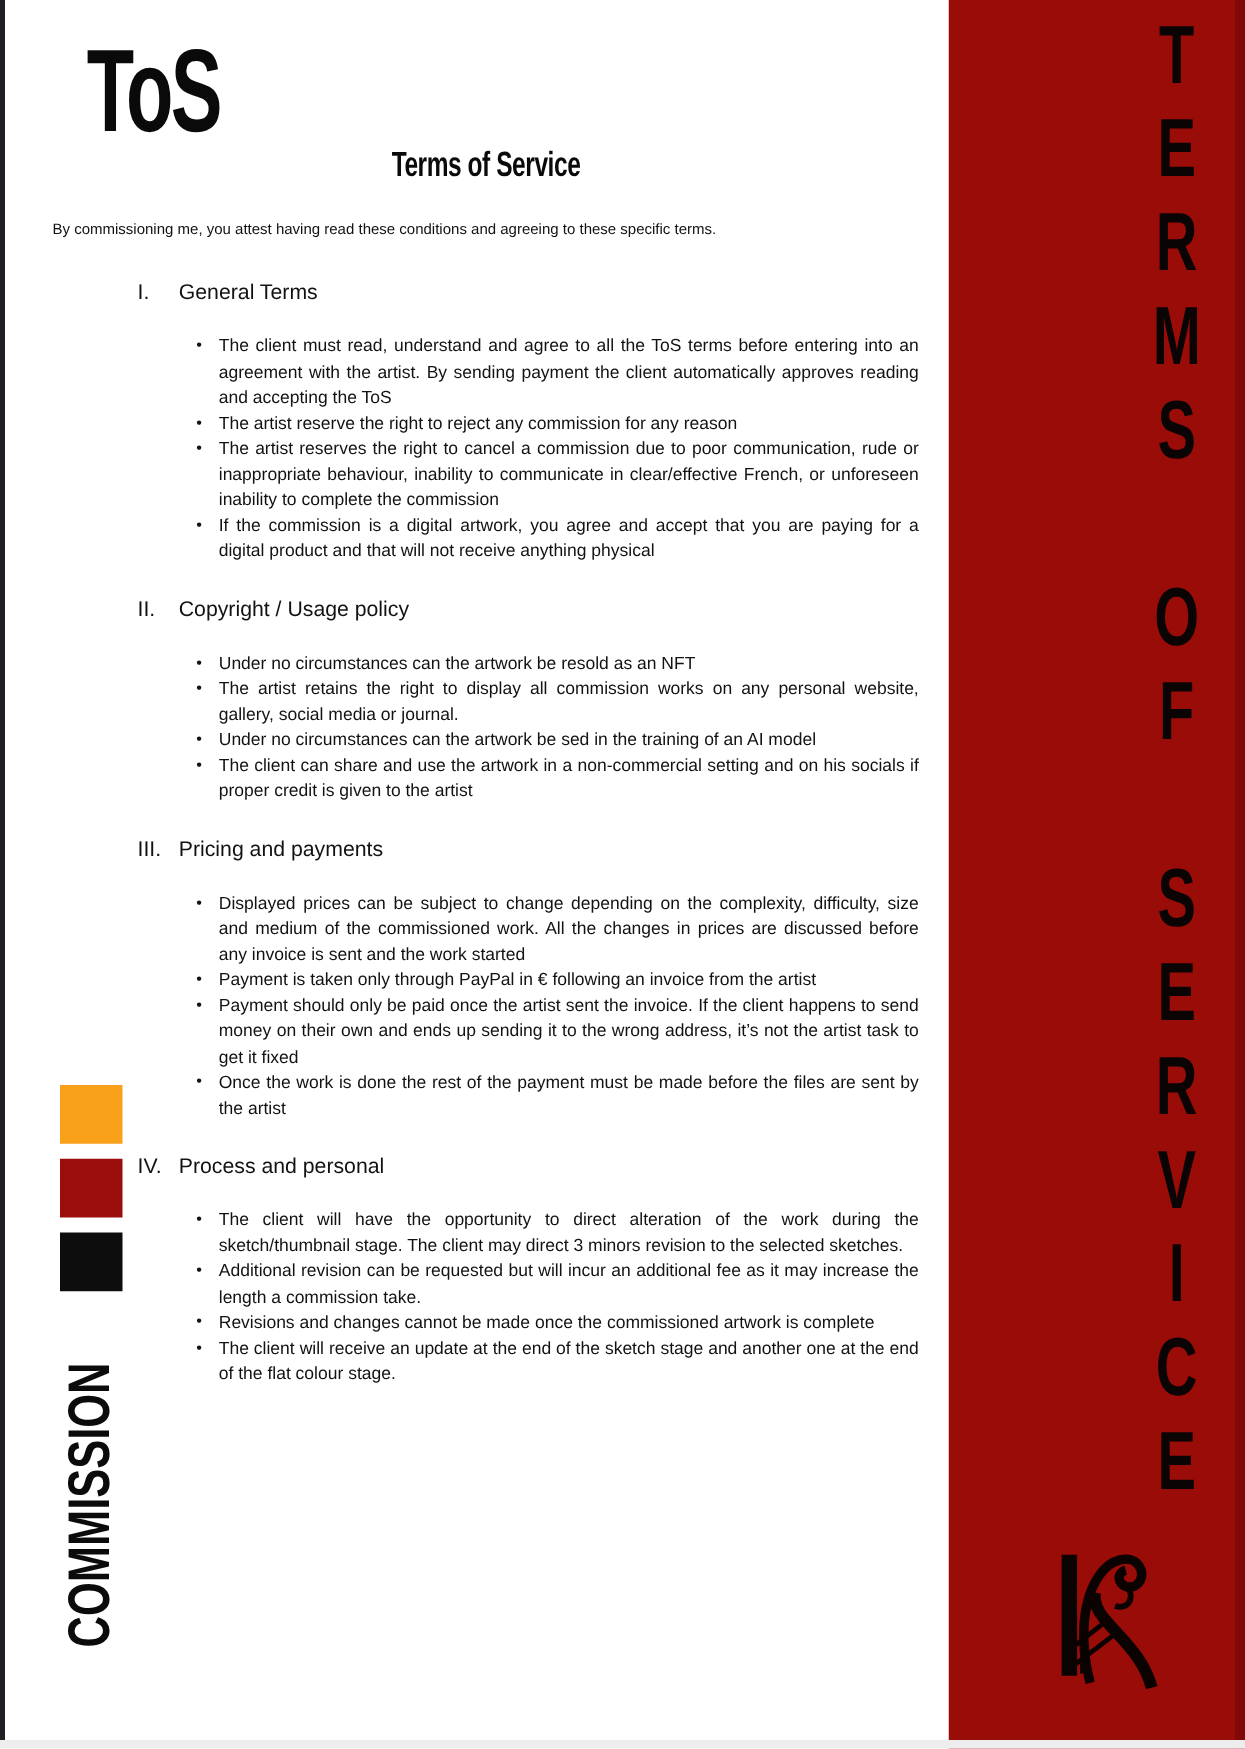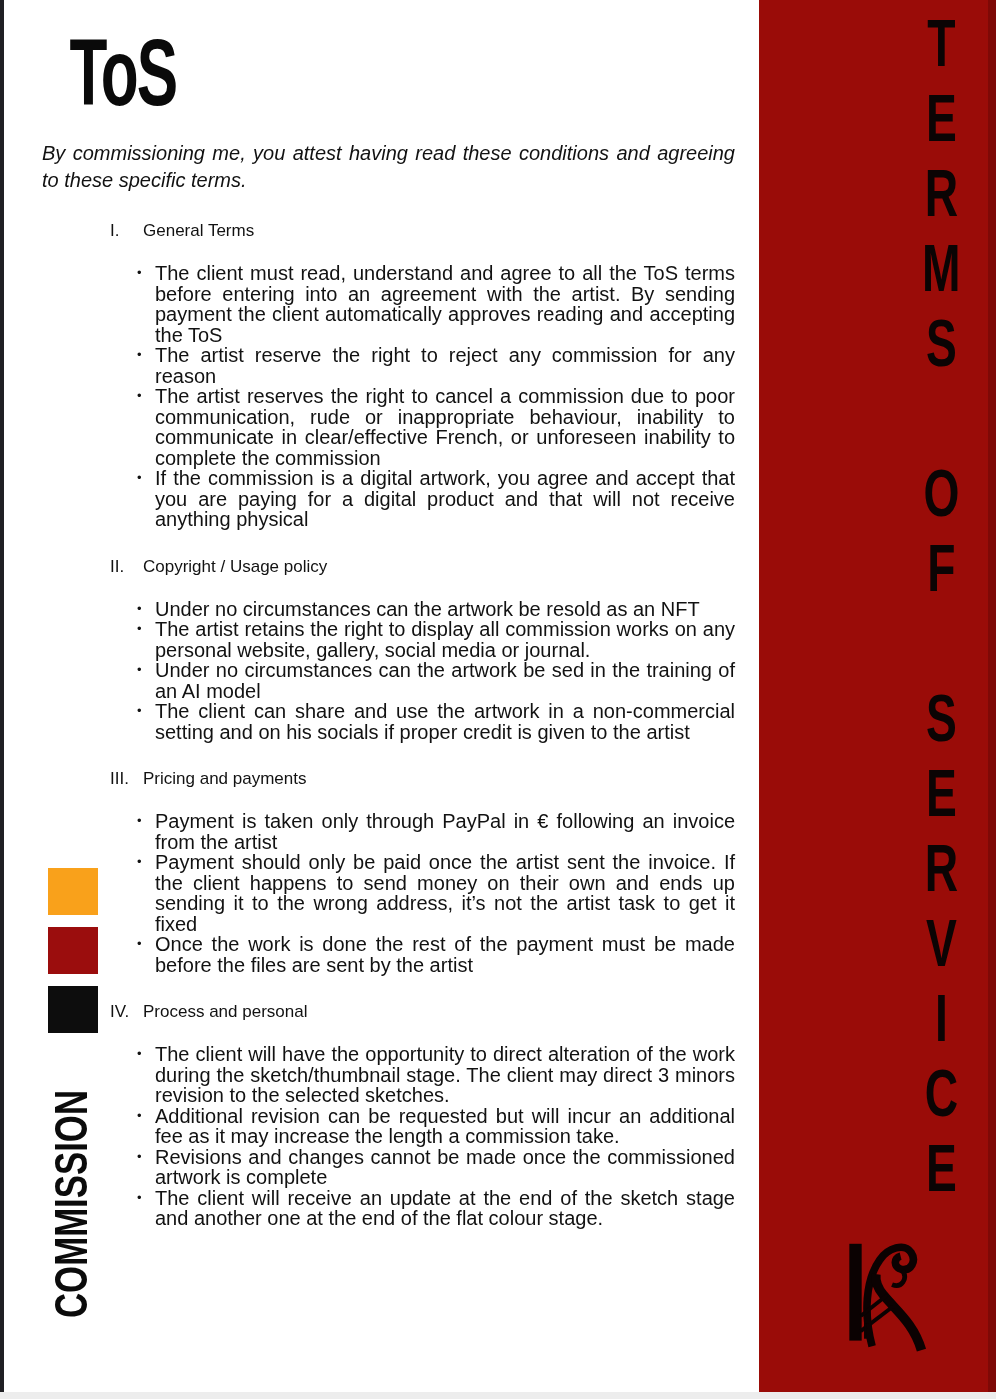--- a/index.html
+++ b/index.html
@@ -48,31 +48,31 @@
   .doc-title {
     display:inline-block; font-weight:bold; font-size:94px; line-height:0.92;
     transform:scaleX(0.66); letter-spacing:-3px; color:#0a0a0a;
   }
   .subtitle-block { text-align:center; margin-top:2px; }
   .doc-subtitle {
     display:inline-block; font-weight:bold; font-size:28px; line-height:1;
     transform:scaleX(0.70); letter-spacing:-0.5px; color:#0a0a0a;
   }
   .intro {
-    margin:24px 0 0 0; font-style:italic; font-size:20px; line-height:27px;
+    margin:24px 0 0 0; font-size:12px; line-height:27px;
     text-align:justify;
   }
   .section { margin:0; }
   .section-heading {
     display:flex; margin:26px 0 0 68px; font-size:17px; line-height:22px;
   }
   .section-heading .numeral { width:33px; flex:none; }
   ul.terms { list-style:none; margin:21px 0 0 0; padding:0 0 0 113px; }
   ul.terms li {
-    position:relative; font-size:20px; line-height:20.5px; text-align:justify;
+    position:relative; font-size:14px; line-height:20.5px; text-align:justify;margin-left:20px;
   }
   ul.terms li::before {
     content:"\2022"; position:absolute; left:-18px; top:0px; font-size:13px;
   }
 </style>
 </head>
 <body>
 
 <div class="page">
 
@@ -117,20 +117,23 @@
 
   <div class="swatch" style="top: 868px; background: rgb(249, 161, 27);"></div>
   <div class="swatch" style="top: 927px; background: rgb(155, 13, 13);"></div>
   <div class="swatch" style="top: 986px; background: rgb(13, 13, 13);"></div>
   <div class="commission-label">COMMISSION</div>
 
   <div class="content">
     <div class="title-block">
       <div class="doc-title">ToS</div>
     </div>
+    <div class="subtitle-block">
+      <div class="doc-subtitle">Terms of Service</div>
+    </div>
     <p class="intro">By commissioning me, you attest having read these conditions and agreeing to these specific terms.</p>
 
     <div class="section">
       <div class="section-heading">
         <span class="numeral">I.</span>
         <span>General Terms</span>
       </div>
       <ul class="terms">
         <li>The client must read, understand and agree to all the ToS terms before entering into an agreement with the artist. By sending payment the client automatically approves reading and accepting the ToS</li>
         <li>The artist reserve the right to reject any commission for any reason</li>
@@ -151,20 +154,21 @@
         <li>The client can share and use the artwork in a non-commercial setting and on his socials if proper credit is given to the artist</li>
       </ul>
     </div>
 
     <div class="section">
       <div class="section-heading">
         <span class="numeral">III.</span>
         <span>Pricing and payments</span>
       </div>
       <ul class="terms">
+        <li>Displayed prices can be subject to change depending on the complexity, difficulty, size and medium of the commissioned work. All the changes in prices are discussed before any invoice is sent and the work started</li>
         <li>Payment is taken only through PayPal in € following an invoice from the artist</li>
         <li>Payment should only be paid once the artist sent the invoice. If the client happens to send money on their own and ends up sending it to the wrong address, it’s not the artist task to get it fixed</li>
         <li>Once the work is done the rest of the payment must be made before the files are sent by the artist</li>
       </ul>
     </div>
 
     <div class="section">
       <div class="section-heading">
         <span class="numeral">IV.</span>
         <span>Process and personal</span>

